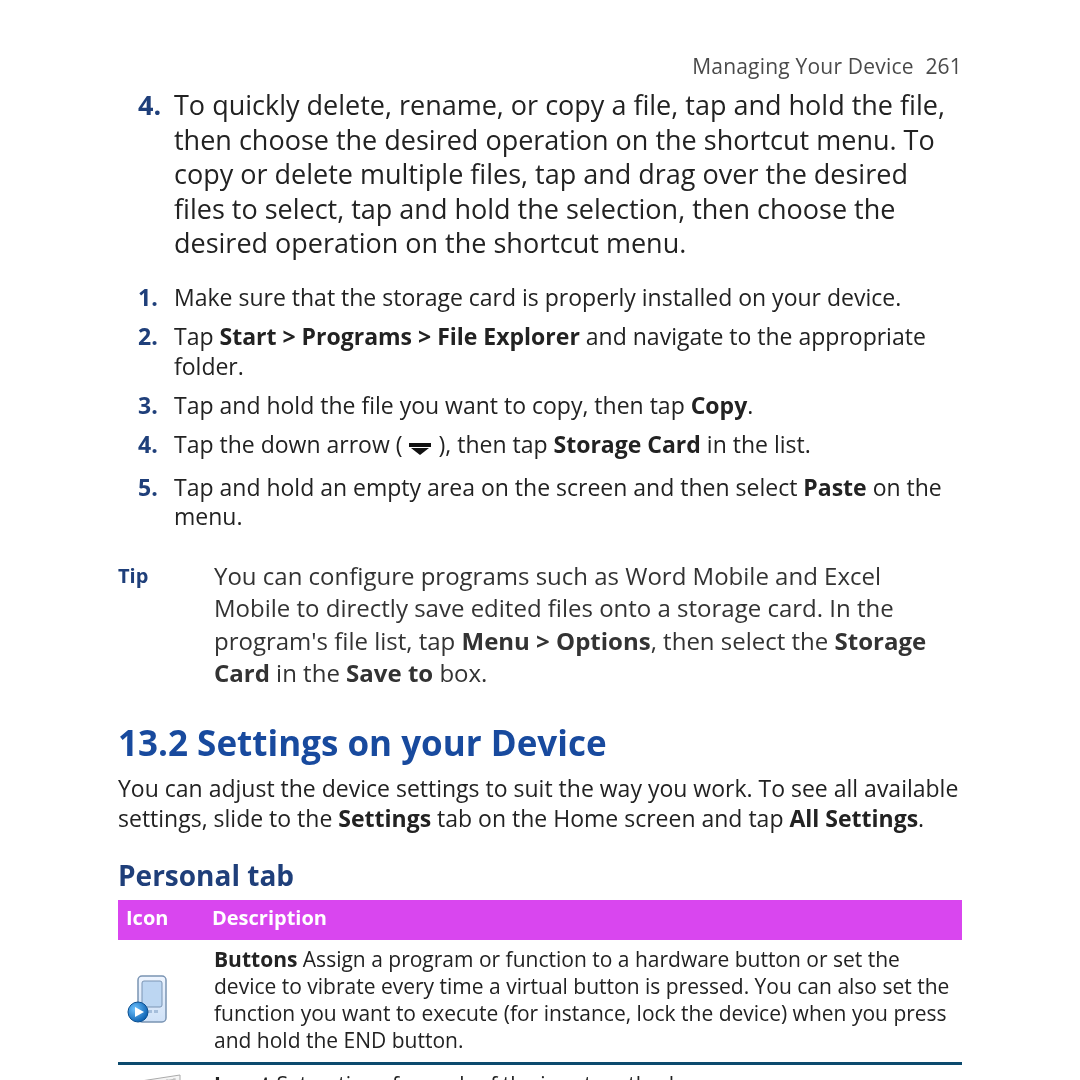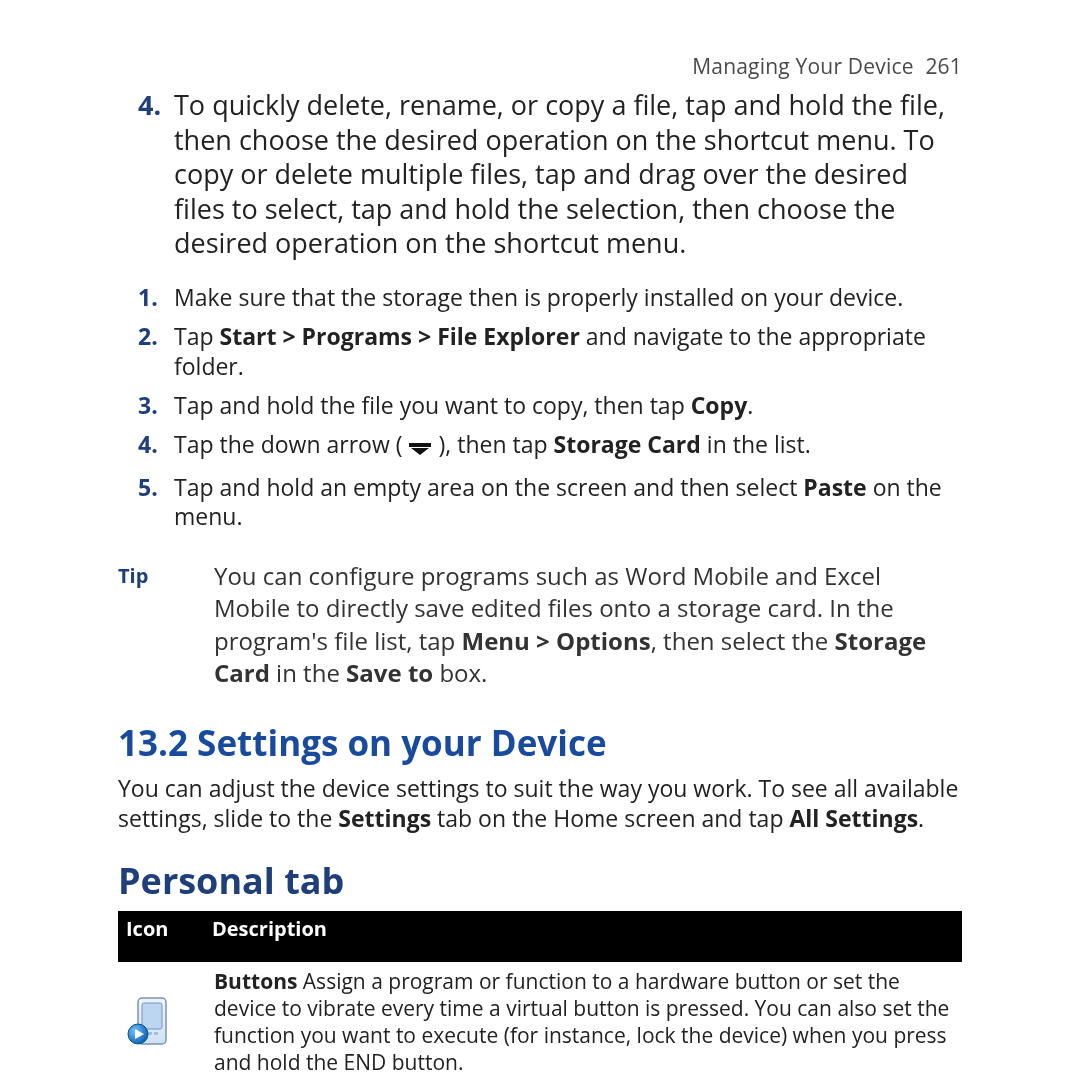--- a/index.html
+++ b/index.html
@@ -99,32 +99,32 @@
     font-weight: 700;
     color: #184a9e;
     margin: 30px 0 8px 0;
   }
   .section-body {
     font-size: 23px;
     line-height: 1.3;
     margin: 8px 0 12px 0;
   }
   .section-h3 {
-    font-size: 36px;
+    font-size: 28px;
     font-weight: 700;
     color: #1f3f7a;
     margin: 22px 0 6px 0;
   }
   .tbl-head {
     display: flex;
-    background: #000000;
+    background: #d946ef;
     color: #fff;
     font-weight: 700;
     font-size: 20px;
-    padding: 4px 8px 20px 8px;
+    padding: 4px 8px 9px 8px;
   }
   .tbl-head .col-icon { width: 86px; }
   .tbl-head .col-desc { flex: 1; }
   .tbl-row {
     display: flex;
     border-bottom: 3px solid #0c4a6e;
     padding: 6px 6px 8px 6px;
   }
   .tbl-row .cell-icon {
     width: 86px;
@@ -157,21 +157,21 @@
 
   <ol class="step-list">
     <li>
       <span>To quickly delete, rename, or copy a file, tap and hold the file, then choose the desired operation on the shortcut menu. To copy or delete multiple files, tap and drag over the desired files to select, tap and hold the selection, then choose the desired operation on the shortcut menu.</span>
     </li>
   </ol>
 
 
   <ol class="step-list-2">
     <li>
-      <span>Make sure that the storage then is properly installed on your device.</span>
+      <span>Make sure that the storage card is properly installed on your device.</span>
     </li>
     <li>
       <span>Tap </span><span class="b">Start &gt; Programs &gt; File Explorer</span><span> and navigate to the appropriate folder.</span>
     </li>
     <li>
       <span>Tap and hold the file you want to copy, then tap </span><span class="b">Copy</span><span>.</span>
     </li>
     <li>
       <span>Tap the down arrow (</span>
       <span class="down-glyph">

